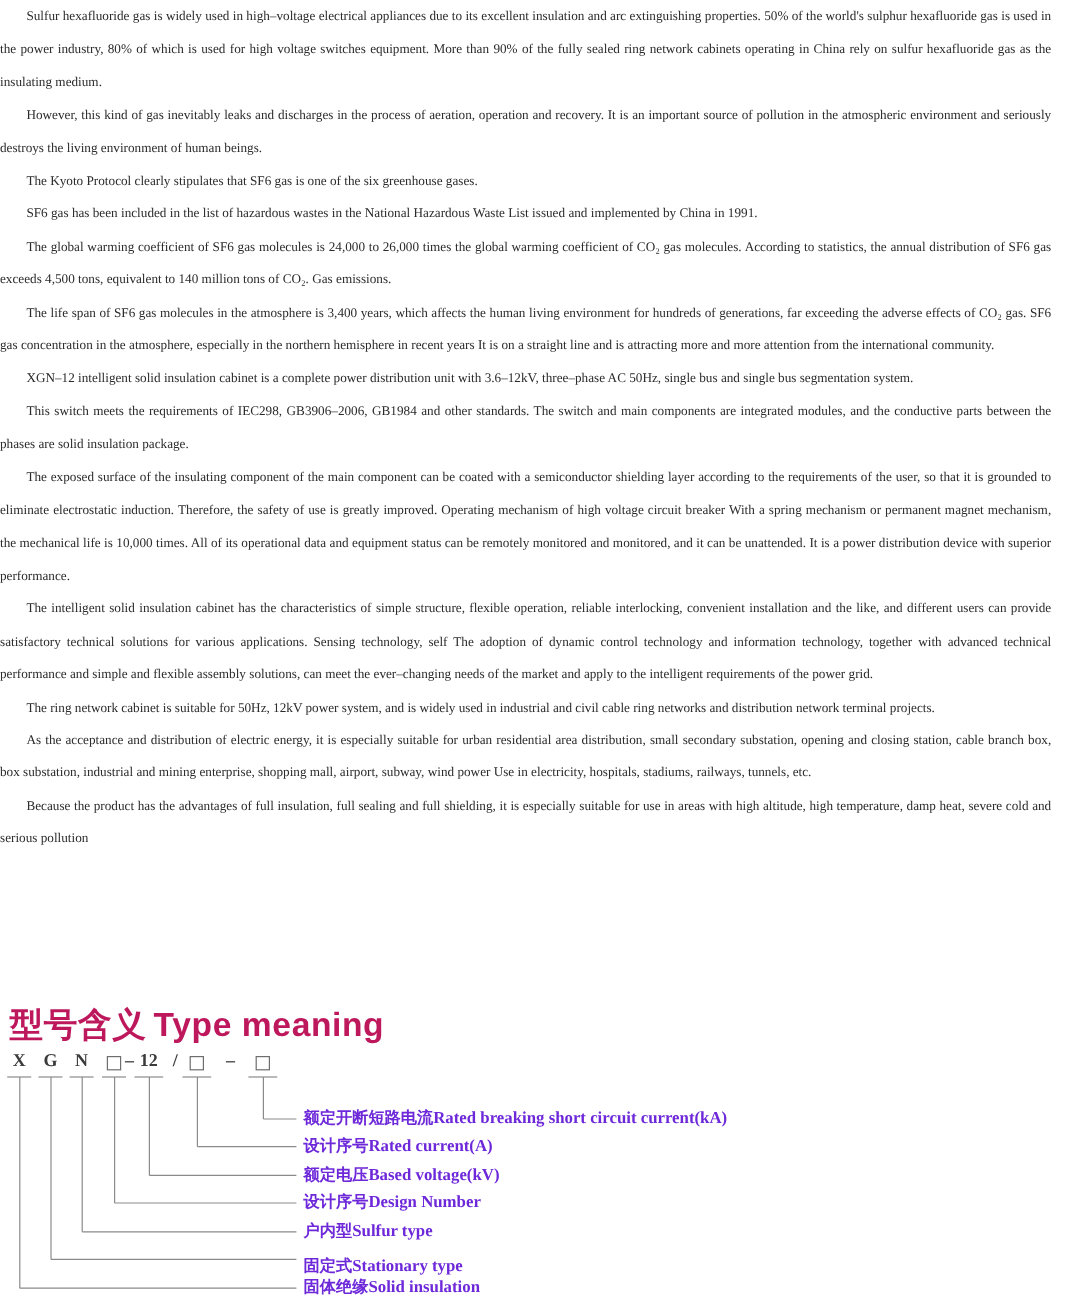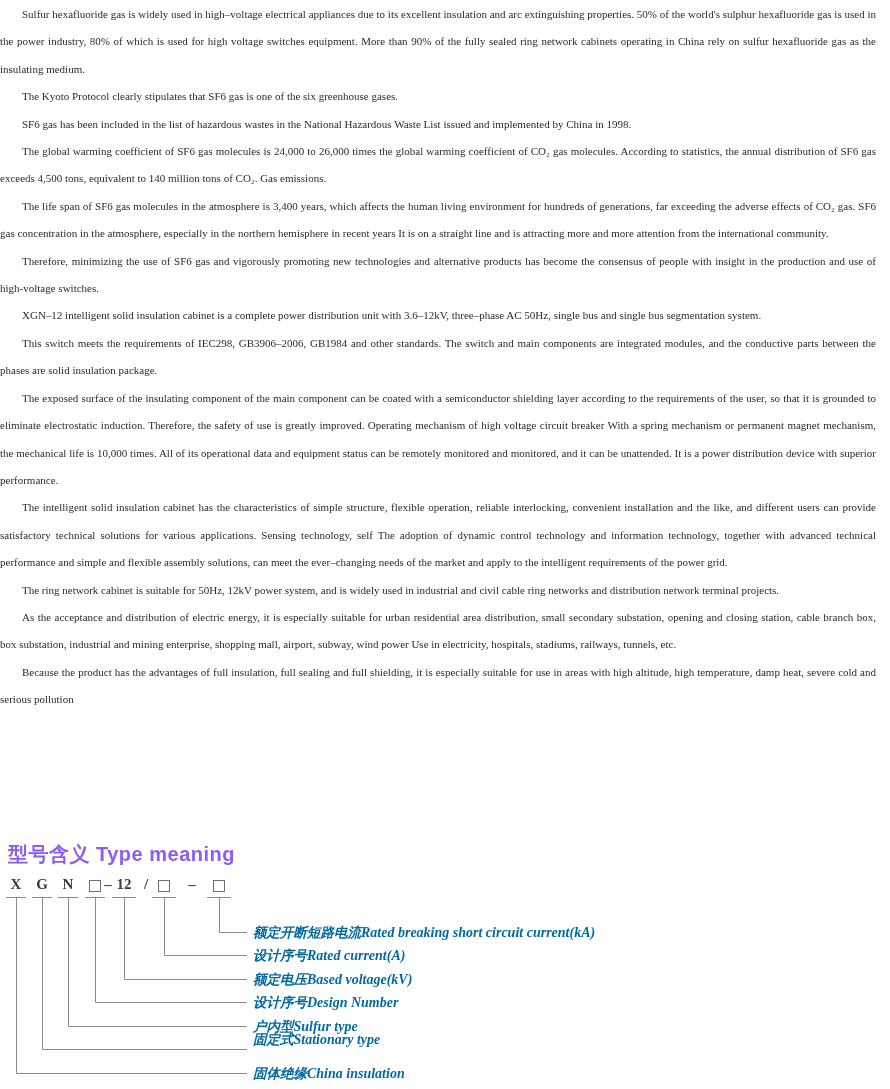--- a/index.html
+++ b/index.html
@@ -9,48 +9,48 @@
 
   
   .body-text{position:absolute;top:1px;left:0;width:876px;height:806px;overflow:hidden;
              font-size:11px;line-height:27.4px;color:#2b2b2b;text-align:justify;}
   .body-text p{margin:0;text-indent:22px;}
 
   
   .type-section{position:absolute;left:0;top:830px;width:890px;height:259px;}
   .section-heading{position:absolute;left:8px;top:11px;margin:0;white-space:nowrap;
                    font-family:"Liberation Sans","DejaVu Sans",sans-serif;
-                   font-weight:bold;font-size:20px;line-height:26px;color:#8b5cf6;letter-spacing:.5px;text-align:right;}
+                   font-weight:bold;font-size:28px;line-height:26px;color:#be185d;letter-spacing:.5px;text-align:right;}
   .section-heading .en{margin-left:6px;}
 
   .mchar{position:absolute;top:45px;transform:translateX(-50%);white-space:nowrap;
          font-family:"Liberation Serif","DejaVu Serif",serif;font-weight:600;
          font-size:15px;line-height:18px;color:#3b3b3b;}
   .mbox{position:absolute;top:50px;width:12px;height:12px;box-sizing:border-box;
         border:1px solid #6e6e6e;background:#fff;transform:translateX(-50%);}
 
   .connectors{position:absolute;left:0;top:0;}
   .connectors line{stroke:#8a8a8a;stroke-width:1;}
 
-  .lbl{position:absolute;left:253px;height:18px;line-height:18px;white-space:nowrap;color:#0369a1;font-style:italic;}
+  .lbl{position:absolute;left:253px;height:18px;line-height:18px;white-space:nowrap;color:#6d28d9;}
   .lbl .zh{font-family:"Liberation Serif","DejaVu Serif",serif;font-weight:600;font-size:13.5px;}
   .lbl .en{font-family:"Liberation Serif","DejaVu Serif",serif;font-weight:600;font-size:14px;}
 </style>
 </head>
 <body>
 
 <div class="page">
 
   <div class="body-text">
     <p>Sulfur hexafluoride gas is widely used in high–voltage electrical appliances due to its excellent insulation and arc extinguishing properties. 50% of the world's sulphur hexafluoride gas is used in the power industry, 80% of which is used for high voltage switches equipment. More than 90% of the fully sealed ring network cabinets operating in China rely on sulfur hexafluoride gas as the insulating medium.</p>
+    <p>However, this kind of gas inevitably leaks and discharges in the process of aeration, operation and recovery. It is an important source of pollution in the atmospheric environment and seriously destroys the living environment of human beings.</p>
     <p>The Kyoto Protocol clearly stipulates that SF6 gas is one of the six greenhouse gases.</p>
-    <p>SF6 gas has been included in the list of hazardous wastes in the National Hazardous Waste List issued and implemented by China in 1998.</p>
+    <p>SF6 gas has been included in the list of hazardous wastes in the National Hazardous Waste List issued and implemented by China in 1991.</p>
     <p>The global warming coefficient of SF6 gas molecules is 24,000 to 26,000 times the global warming coefficient of CO₂ gas molecules. According to statistics, the annual distribution of SF6 gas exceeds 4,500 tons, equivalent to 140 million tons of CO₂. Gas emissions.</p>
     <p>The life span of SF6 gas molecules in the atmosphere is 3,400 years, which affects the human living environment for hundreds of generations, far exceeding the adverse effects of CO₂ gas. SF6 gas concentration in the atmosphere, especially in the northern hemisphere in recent years It is on a straight line and is attracting more and more attention from the international community.</p>
-    <p>Therefore, minimizing the use of SF6 gas and vigorously promoting new technologies and alternative products has become the consensus of people with insight in the production and use of high-voltage switches.</p>
     <p>XGN–12 intelligent solid insulation cabinet is a complete power distribution unit with 3.6–12kV, three–phase AC 50Hz, single bus and single bus segmentation system.</p>
     <p>This switch meets the requirements of IEC298, GB3906–2006, GB1984 and other standards. The switch and main components are integrated modules, and the conductive parts between the phases are solid insulation package.</p>
     <p>The exposed surface of the insulating component of the main component can be coated with a semiconductor shielding layer according to the requirements of the user, so that it is grounded to eliminate electrostatic induction. Therefore, the safety of use is greatly improved. Operating mechanism of high voltage circuit breaker With a spring mechanism or permanent magnet mechanism, the mechanical life is 10,000 times. All of its operational data and equipment status can be remotely monitored and monitored, and it can be unattended. It is a power distribution device with superior performance.</p>
     <p>The intelligent solid insulation cabinet has the characteristics of simple structure, flexible operation, reliable interlocking, convenient installation and the like, and different users can provide satisfactory technical solutions for various applications. Sensing technology, self The adoption of dynamic control technology and information technology, together with advanced technical performance and simple and flexible assembly solutions, can meet the ever–changing needs of the market and apply to the intelligent requirements of the power grid.</p>
     <p>The ring network cabinet is suitable for 50Hz, 12kV power system, and is widely used in industrial and civil cable ring networks and distribution network terminal projects.</p>
     <p>As the acceptance and distribution of electric energy, it is especially suitable for urban residential area distribution, small secondary substation, opening and closing station, cable branch box, box substation, industrial and mining enterprise, shopping mall, airport, subway, wind power Use in electricity, hospitals, stadiums, railways, tunnels, etc.</p>
     <p>Because the product has the advantages of full insulation, full sealing and full shielding, it is especially suitable for use in areas with high altitude, high temperature, damp heat, severe cold and serious pollution</p>
   </div>
 
   <div class="type-section">
@@ -105,21 +105,21 @@
     </div>
     <div class="lbl" style="top:140px">
       <span class="zh">额定电压</span><span class="en">Based voltage(kV)</span>
     </div>
     <div class="lbl" style="top:163px">
       <span class="zh">设计序号</span><span class="en">Design Number</span>
     </div>
     <div class="lbl" style="top:187px">
       <span class="zh">户内型</span><span class="en">Sulfur type</span>
     </div>
-    <div class="lbl" style="top:200px">
+    <div class="lbl" style="top:216px">
       <span class="zh">固定式</span><span class="en">Stationary type</span>
     </div>
     <div class="lbl" style="top:234px">
-      <span class="zh">固体绝缘</span><span class="en">China insulation</span>
+      <span class="zh">固体绝缘</span><span class="en">Solid insulation</span>
     </div>
 
   </div>
 </div>
 
 </body></html>

